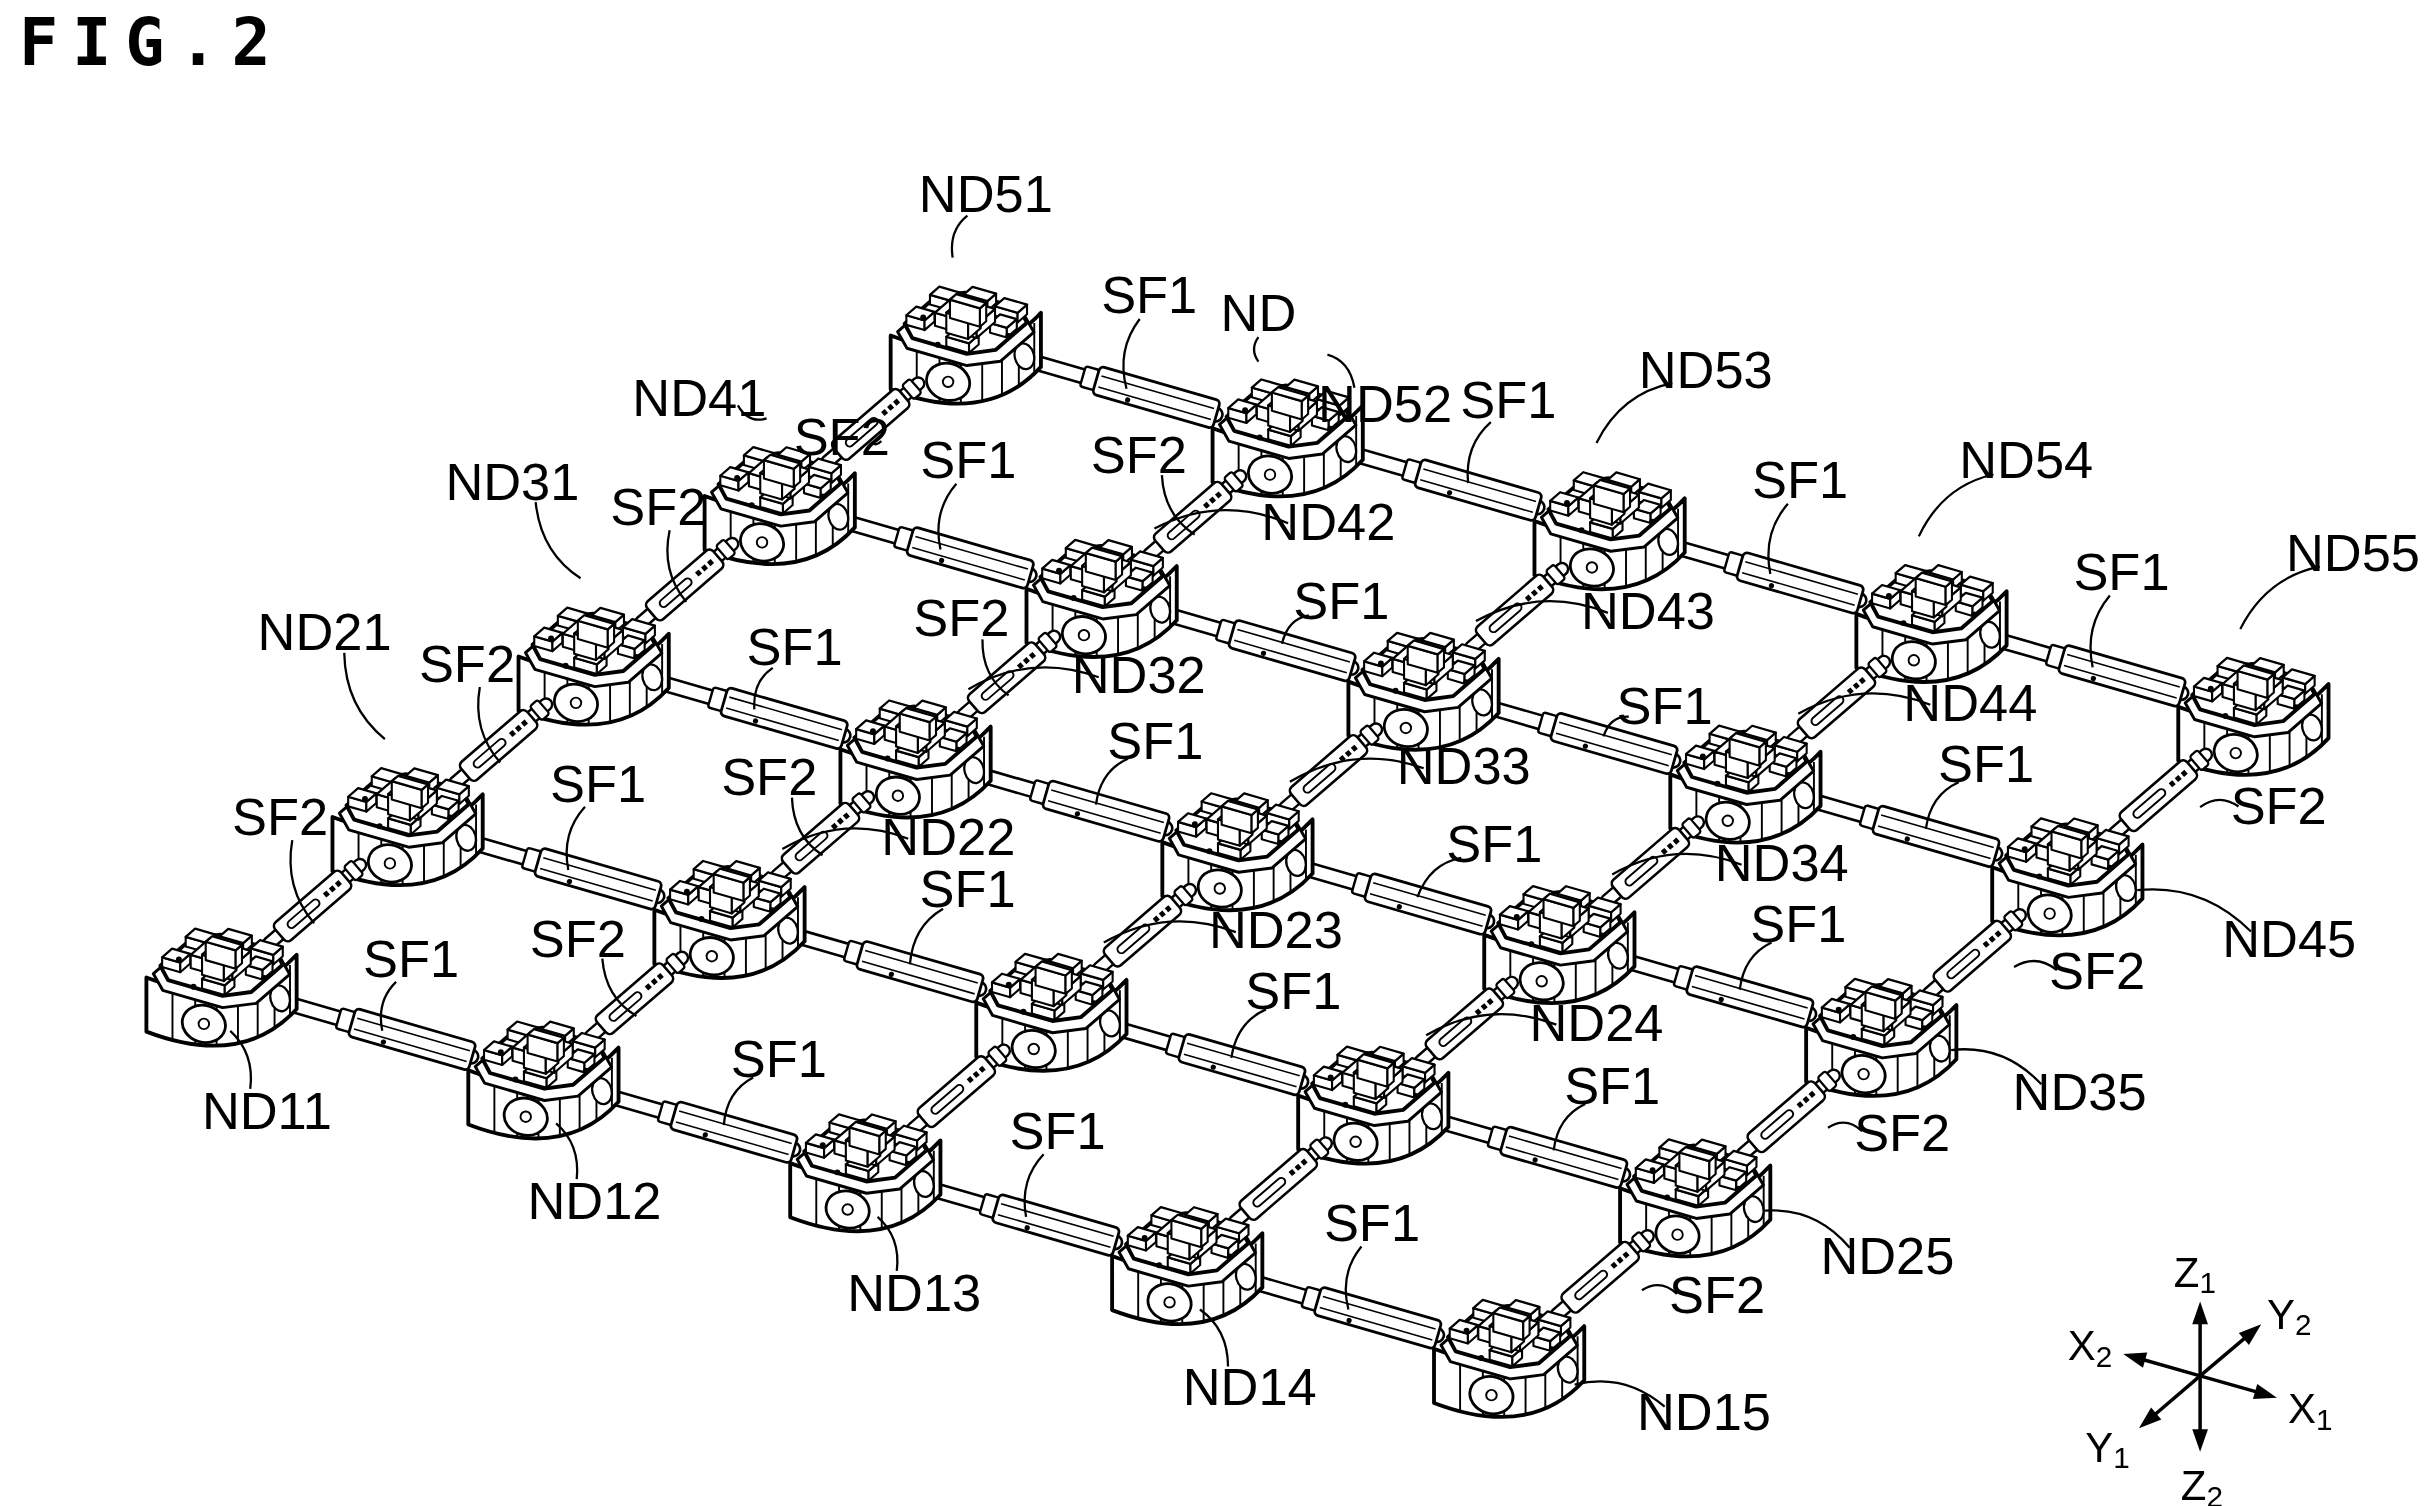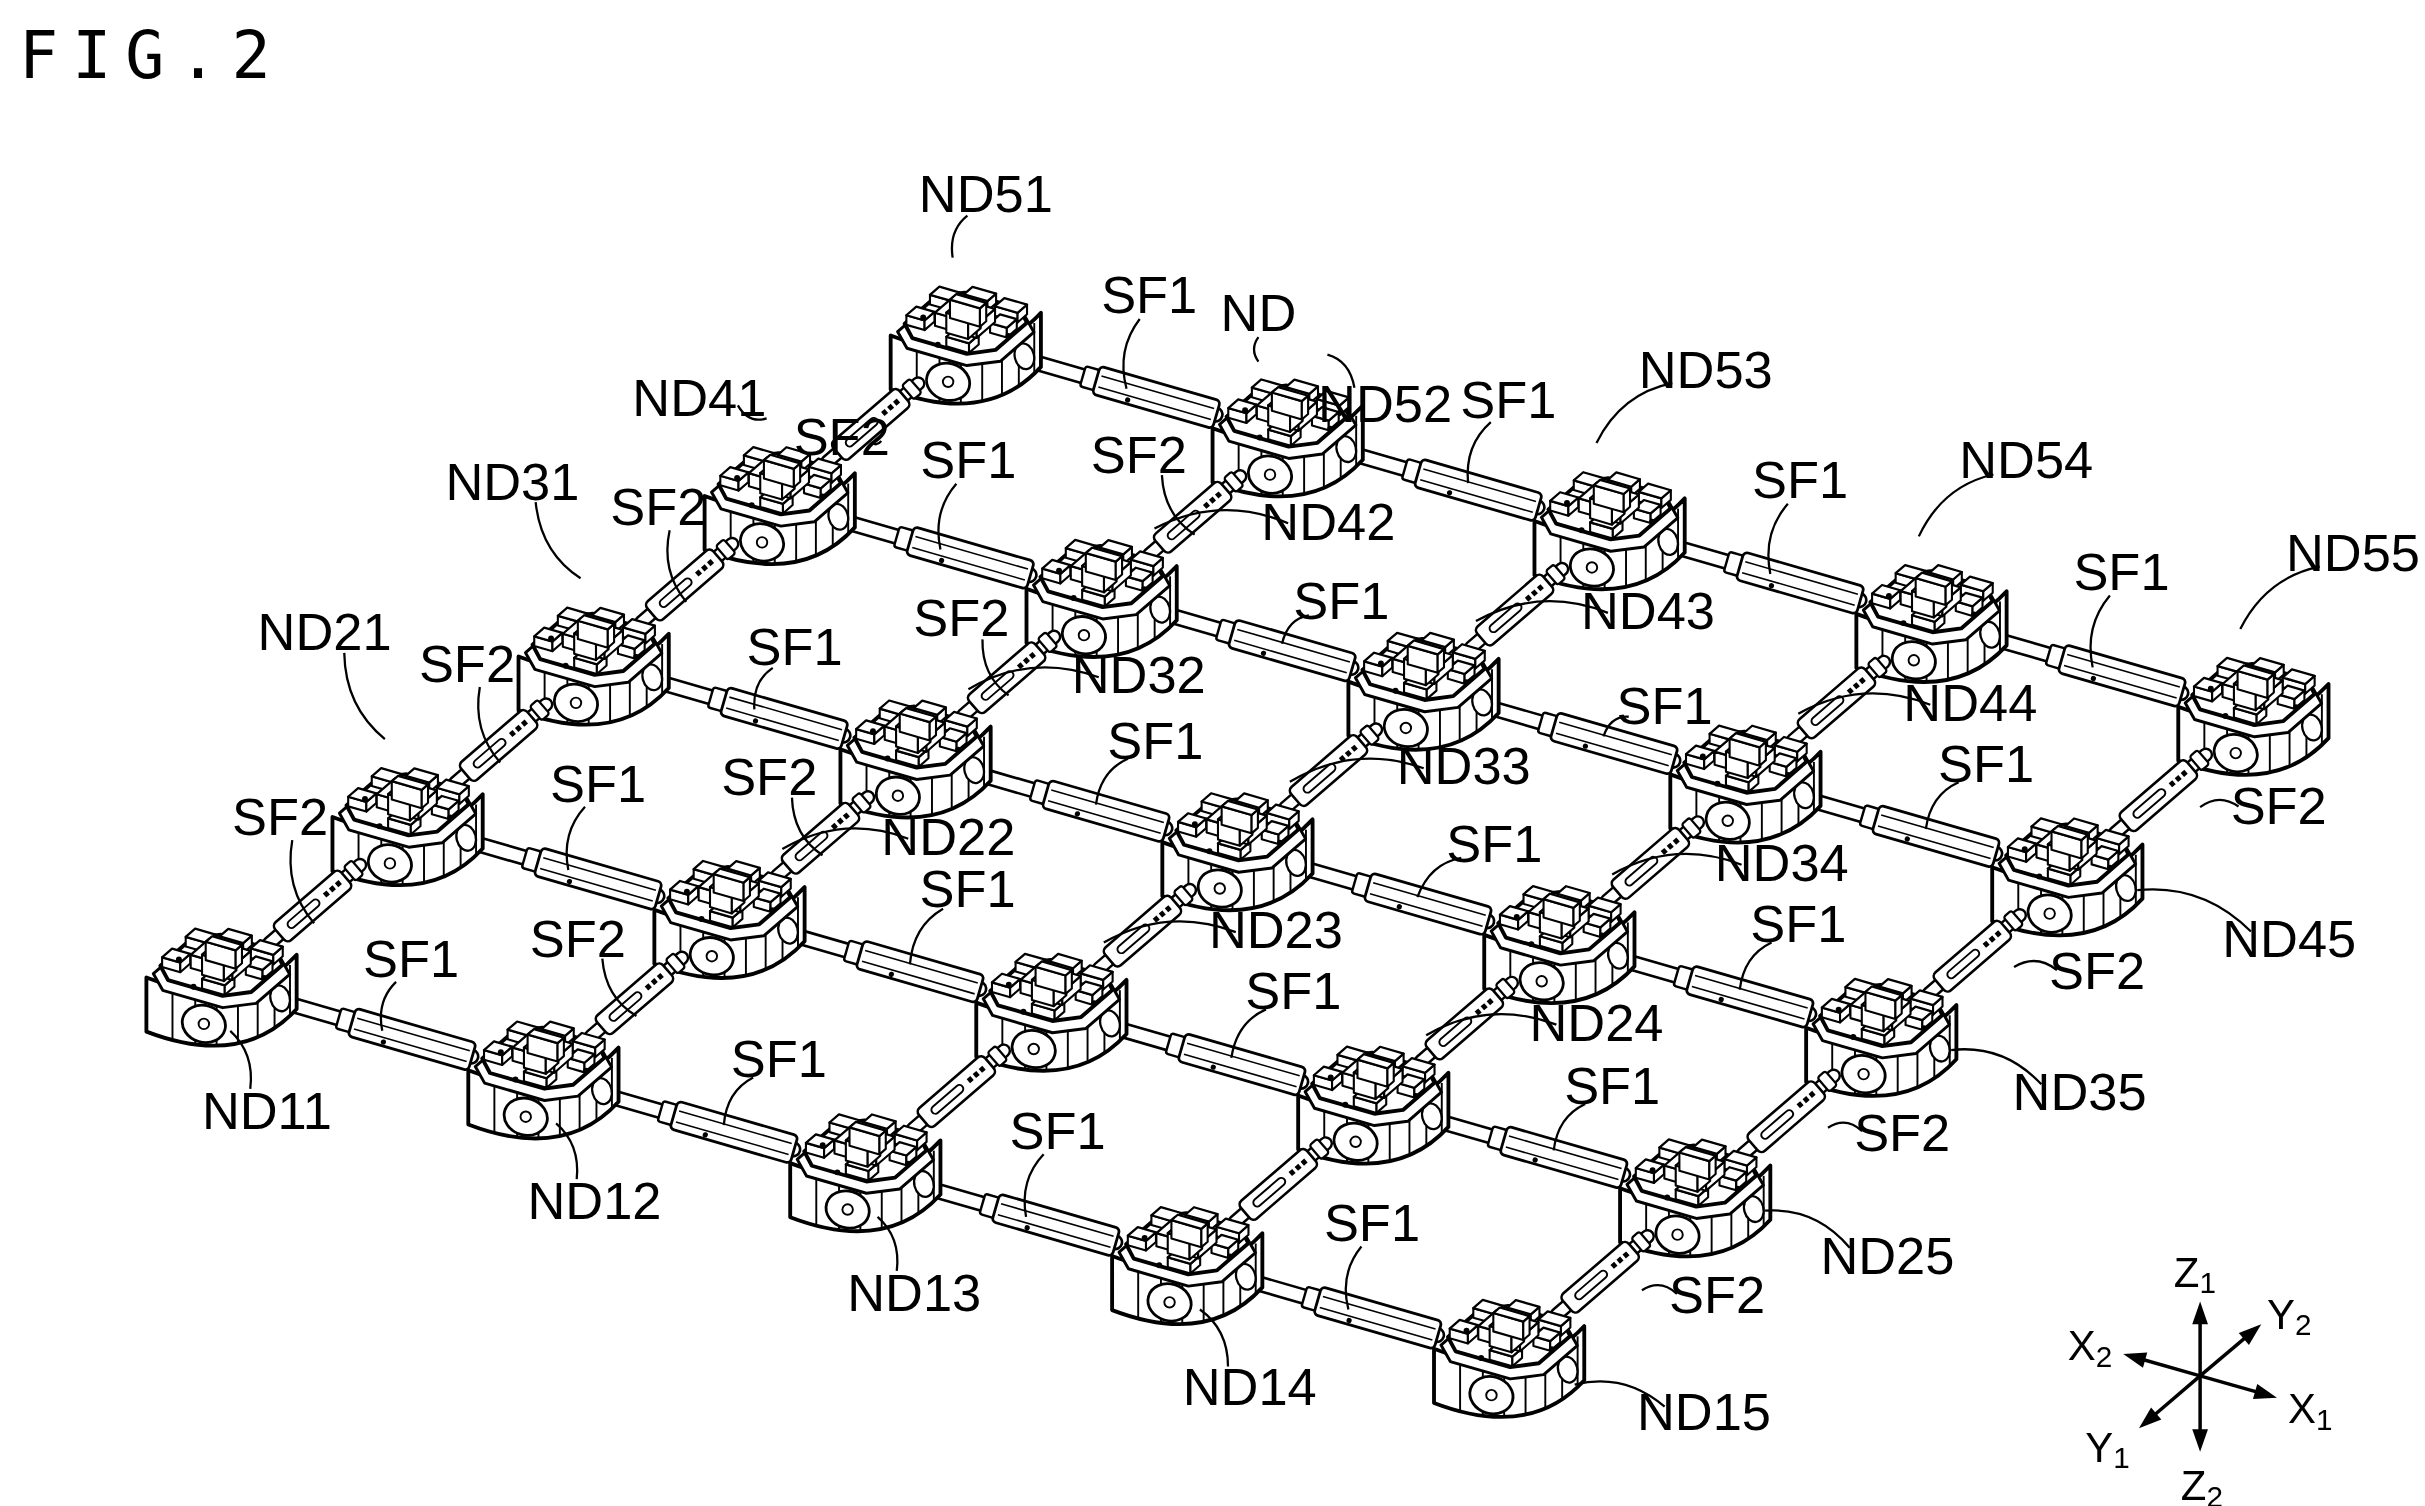--- a/index.html
+++ b/index.html
@@ -1,20 +1,20 @@
 <!DOCTYPE html>
 <html style="font-size:14px"><head>
 <meta charset="utf-8">
 <style>
   html,body{margin:0;padding:0;background:#fff;}
   .stage{position:relative;width:2426px;height:1506px;background:#fff;overflow:hidden;}
   .stage svg{position:absolute;left:0;top:0;}
   .fig-title{
-    position:absolute;left:19px;top:18px;color:#000;
-    font-family:"DejaVu Sans Mono", monospace;font-weight:400;
+    position:absolute;left:19px;top:5px;color:#000;
+    font-family:"DejaVu Sans Mono", monospace;font-weight:700;
     font-size:65px;letter-spacing:14px;white-space:pre;
   }
   text{font-family:"Liberation Sans", sans-serif;fill:#000;}
 </style>
 </head>
 <body>
 
 <div class="stage">
   <svg id="fig" viewBox="0 0 2776 1724" width="2426" height="1506">
       <g>

